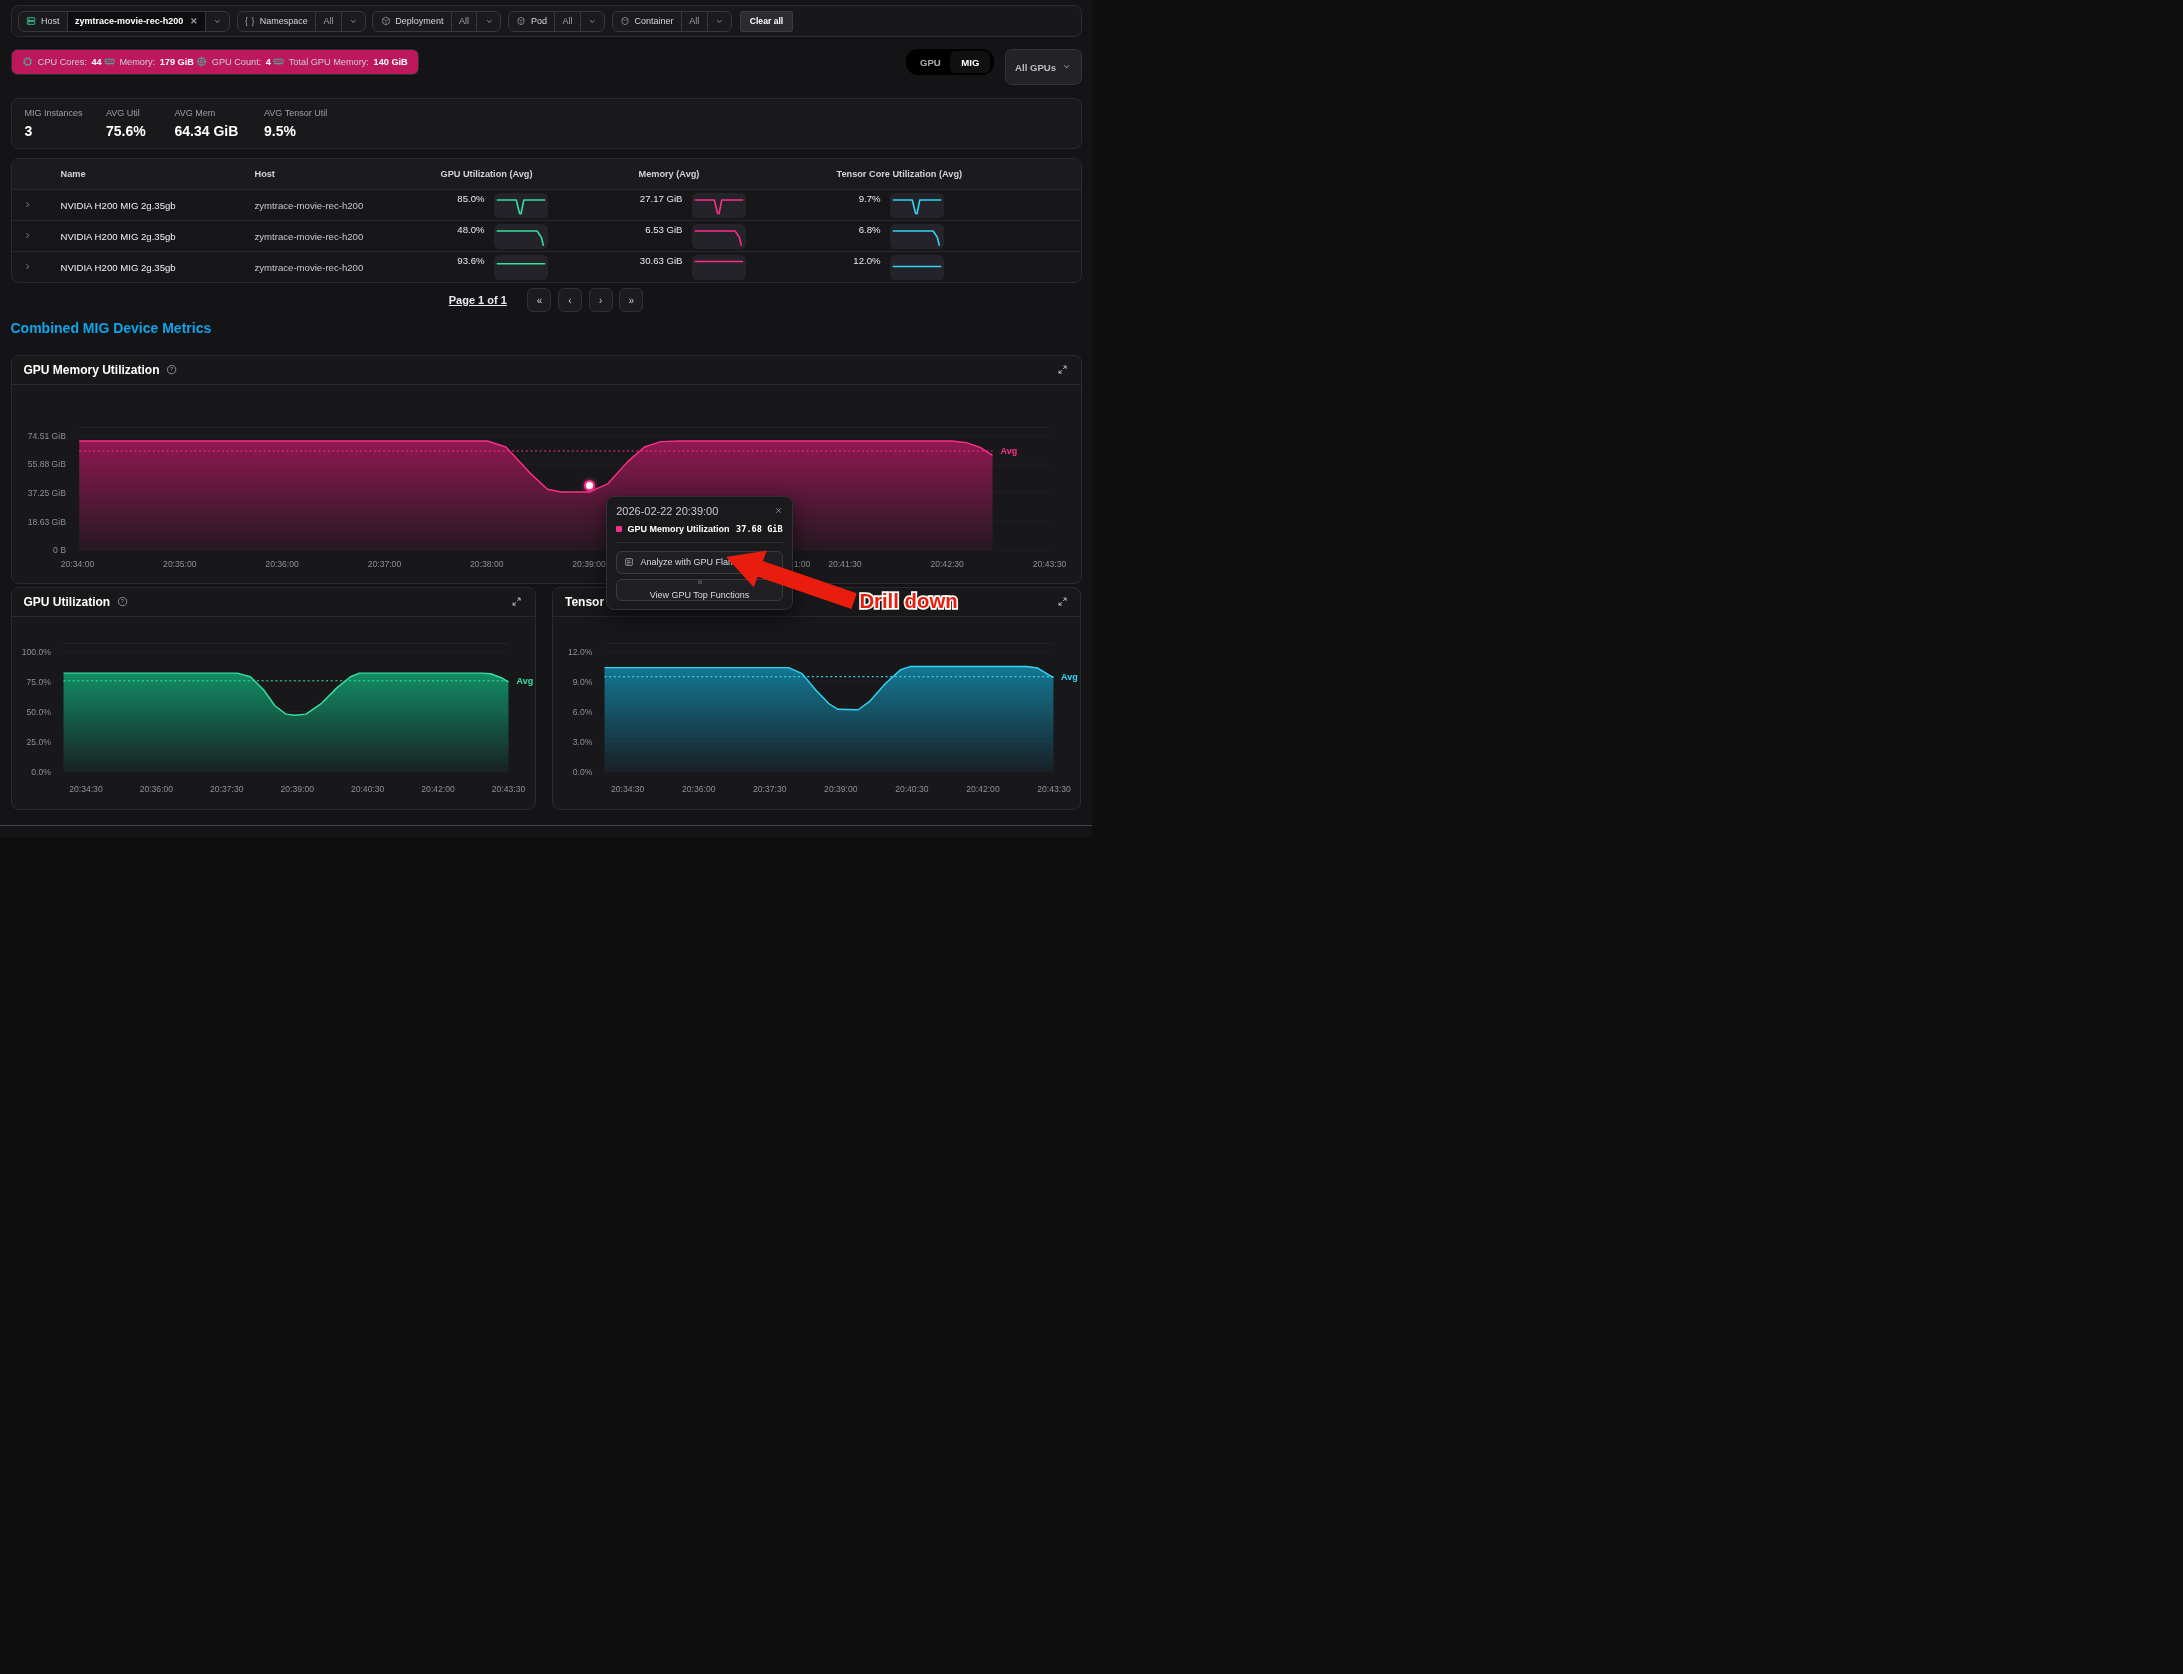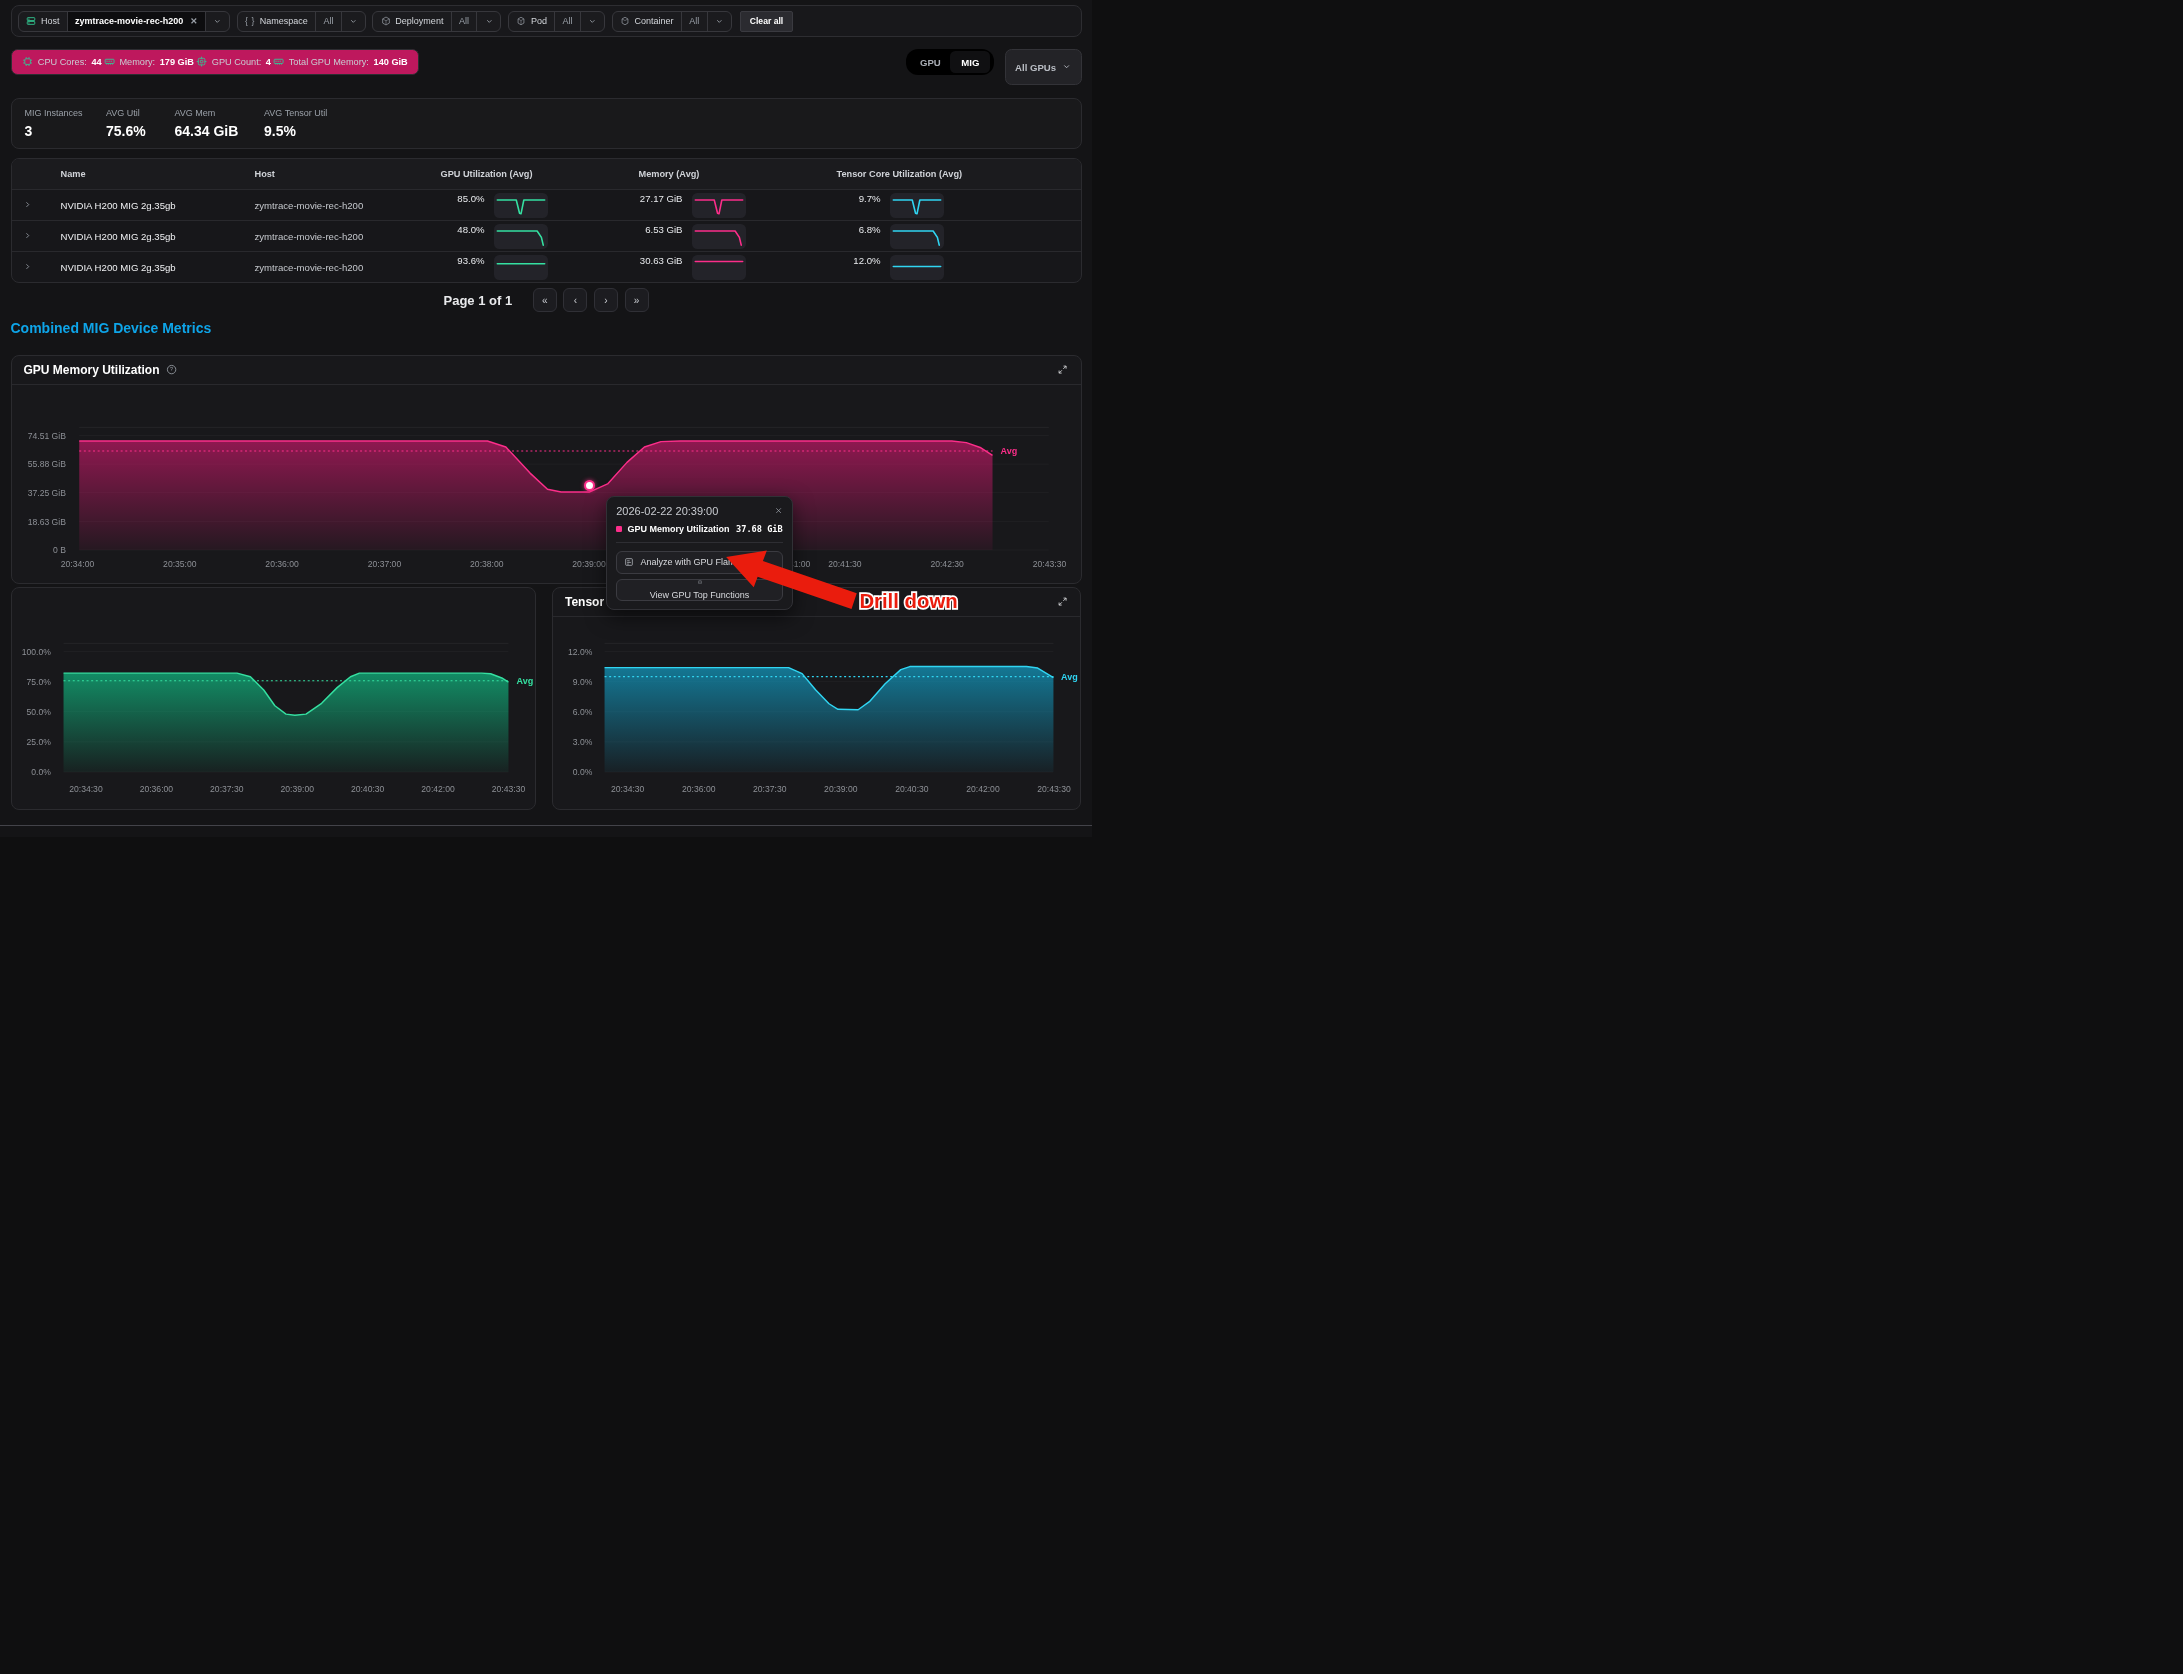--- a/index.html
+++ b/index.html
@@ -41,21 +41,21 @@
   .trow + .trow { border-top:0.7px solid #29292d; }
   .cell-name { padding-left:17px; font-size:9.6px; color:#f0f1f3; }
   .cell-host { padding-left:16px; font-size:9.6px; color:#c6c9ce; }
   .metric-cell { display:flex; padding-left:13px; gap:9.2px; }
   .metric-cell .val { width:44px; text-align:right; font-size:9.6px; color:#e8eaed; }
   .spark { width:54px; height:25px; background:#232329; border-radius:5.3px; }
   .chev { display:flex; justify-content:center; }
 
   
   .pagination { left:0; top:288px; width:1092px; display:flex; align-items:center; justify-content:center; gap:6.6px; }
-  .pagination .pg-label { font-size:13px; font-weight:bold; color:#e9eaec; margin-right:14px; }
+  .pagination .pg-label { font-size:11px; font-weight:bold; color:#e9eaec; margin-right:14px;text-decoration:underline; }
   .pg-btn { width:24px; height:24px; border:0.7px solid #303036; background:#1c1c20; border-radius:6px; color:#c9ccd1; font-size:10px; display:flex; align-items:center; justify-content:center; cursor:pointer; }
 
   
   .section-title { left:10.5px; top:320px; font-size:14px; font-weight:bold; color:#0ea5e9; }
 
   
   .card { background:#18181b; border:0.7px solid #2b2b2f; border-radius:8px; }
   .card-head { height:29px; display:flex; align-items:center; padding:0 12px; border-bottom:0.7px solid #29292d; }
   .card-title { font-size:12px; font-weight:bold; color:#fff; margin-right:6.6px; }
   .expand { margin-left:auto; cursor:pointer; }
@@ -474,20 +474,32 @@
     <span>View GPU Top Functions</span>
   </div>
 </div>
 
 <svg class="abs annotation" width="310" height="105" viewBox="0 0 470 160">
   <polygon points="60,55 122,45 116,61 259,110 251,134 108,85 102,101" fill="#ea1c0d"></polygon>
   <text x="263" y="132" font-size="31" font-weight="bold" fill="#ea1c0d" stroke="#ffffff" stroke-width="5" paint-order="stroke" font-family="Liberation Sans, sans-serif">Drill down</text>
 </svg>
 
 <div class="abs card gpu-card">
+  <div class="card-head">
+    <span class="card-title">GPU Utilization</span>
+    <svg width="11.2" height="11.2" viewBox="0 0 24 24" fill="none" stroke="#9aa0a8" stroke-width="1.8">
+        <circle cx="12" cy="12" r="9"></circle>
+        <text x="12" y="16" font-size="11.5" text-anchor="middle" fill="#9aa0a8" stroke="none" font-family="Liberation Sans, sans-serif">?</text>
+      </svg>
+    <span class="expand">
+        <svg width="11.2" height="11.2" viewBox="0 0 24 24" fill="none" stroke="#d6d7da" stroke-width="1.9">
+          <path d="M13.5 10.5L19.5 4.5M14 4.5h5.5V10M10.5 13.5L4.5 19.5M4.5 14v5.5H10"></path>
+        </svg>
+      </span>
+  </div>
   <div class="ylabels sm-ylabels">
       <span style="top: 8.5px;">100.0%</span>
       <span style="top: 39px;">75.0%</span>
       <span style="top: 69px;">50.0%</span>
       <span style="top: 99px;">25.0%</span>
       <span style="top: 129px;">0.0%</span>
     </div>
   <div class="plot gpu-plot">
       <svg width="446" height="129" style="overflow:visible" viewBox="0 0 676 196">
         <defs>

